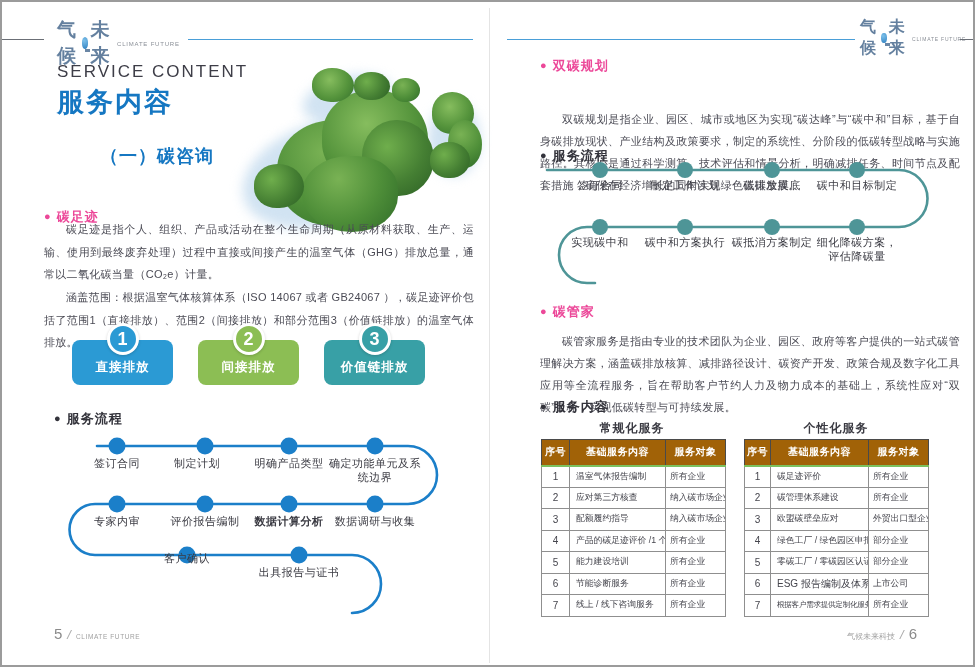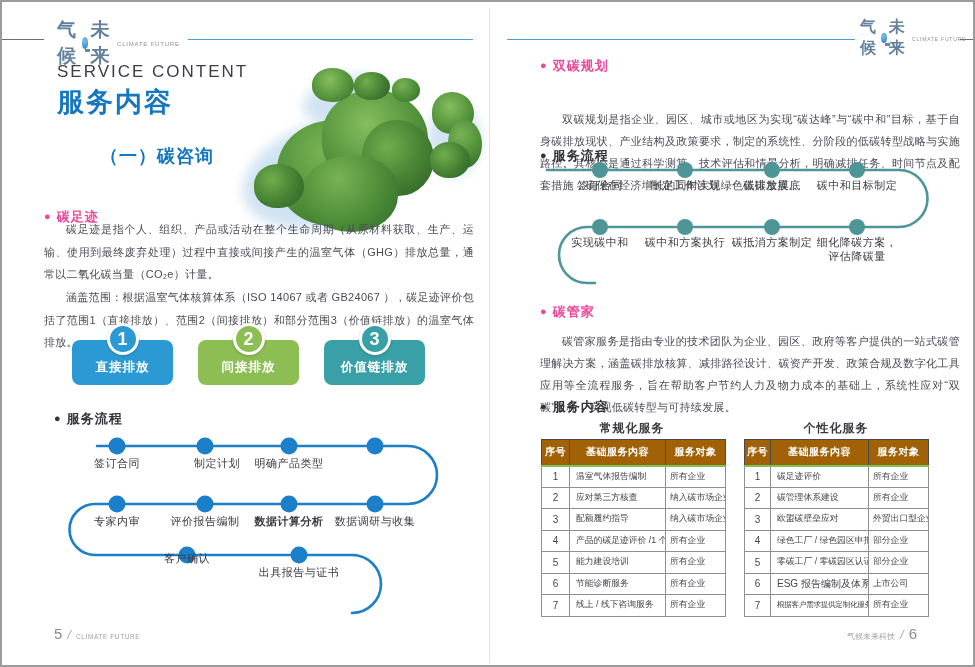--- a/index.html
+++ b/index.html
@@ -155,22 +155,23 @@
             <circle cx="373" cy="12" r="8.5"></circle>
           <circle cx="115" cy="70" r="8.5"></circle>
             <circle cx="203" cy="70" r="8.5"></circle>
           <circle cx="287" cy="70" r="8.5"></circle>
             <circle cx="373" cy="70" r="8.5"></circle>
           <circle cx="185" cy="121" r="8.5"></circle>
             <circle cx="297" cy="121" r="8.5"></circle>
         </g>
       </svg>
       <div class="flow-label" style="left:60px; top:22px; width:110px;">签订合同</div>
-      <div class="flow-label" style="left:160px; top:22px; width:110px;text-align:center;">制定计划</div>
+      <div class="flow-label" style="left:140px; top:22px; width:110px;text-align:center;">制定计划</div>
       <div class="flow-label" style="left:232px; top:22px; width:110px;">明确产品类型</div>
+      <div class="flow-label" style="left:325px; top:22px; width:96px;">确定功能单元及系统边界</div>
       <div class="flow-label" style="left:60px; top:80px; width:110px;">专家内审</div>
       <div class="flow-label" style="left:148px; top:80px; width:110px;">评价报告编制</div>
       <div class="flow-label" style="left:232px; top:80px; width:110px;font-weight:bold;">数据计算分析</div>
       <div class="flow-label" style="left:318px; top:80px; width:110px;">数据调研与收集</div>
       <div class="flow-label" style="left:130px; top:117px; width:110px;">客户确认</div>
       <div class="flow-label" style="left:242px; top:131px; width:110px;">出具报告与证书</div>
     </div>
 
     <div class="footer" style="left:52px; top:623px;">
       <span class="pg">5</span>

